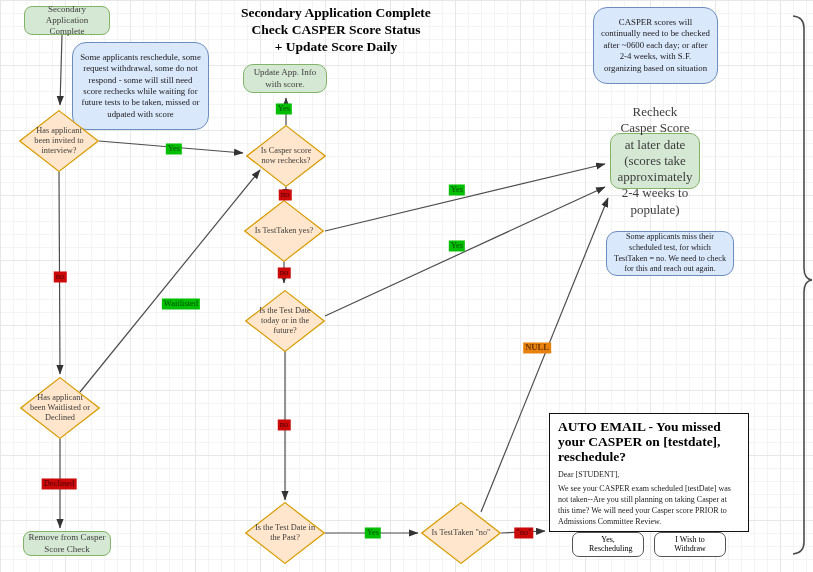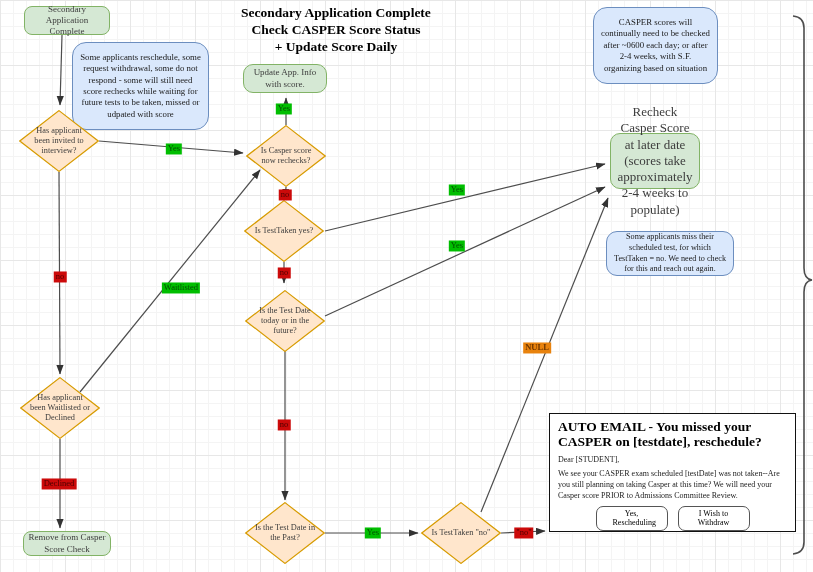--- a/index.html
+++ b/index.html
@@ -38,21 +38,21 @@
     font-size:8.5px;line-height:1.3;padding:0 2px;white-space:nowrap;
   }
   .lbl-yes{background:#00be00;color:#004f00;}
   .lbl-no{background:#cc0a0a;color:#4d0000;}
   .lbl-null{background:#e8820d;color:#6f3600;font-weight:bold;}
   #title{
     position:absolute;left:216px;top:5px;width:240px;z-index:2;text-align:center;
     font-weight:bold;font-size:13.5px;line-height:1.25;color:#000;
   }
   #auto-email{
-    position:absolute;left:549px;top:413px;width:247px;height:119px;z-index:2;box-sizing:border-box;
+    position:absolute;left:549px;top:413px;width:200px;height:119px;z-index:2;box-sizing:border-box;
     background:#ffffff;border:1.5px solid #111;padding:5px 8px;color:#222;
   }
   #auto-email .ae-title{font-weight:bold;font-size:13.5px;line-height:1.12;color:#000;}
   #auto-email .ae-greeting{font-size:8px;margin-top:6px;}
   #auto-email .ae-body{font-size:8px;line-height:1.35;margin-top:5px;}
   #auto-email .ae-buttons{display:flex;justify-content:center;gap:10px;margin-top:4px;}
   .ae-btn{
     box-sizing:border-box;background:#fff;border:1px solid #555;border-radius:7px;
     font-family:inherit;font-size:8px;line-height:1.2;padding:2px 16px;text-align:center;max-width:72px;
   }
@@ -165,21 +165,21 @@
 
   <div class="diamond" style="left:421px;top:502px;width:80px;height:62px;">
     <svg viewBox="0 0 100 100" preserveAspectRatio="none">
         <polygon points="50,1 99,50 50,99 1,50"></polygon>
       </svg>
     <span class="dlabel">Is TestTaken "no"</span>
   </div>
 
   <span class="elabel lbl-yes" style="left:174px;top:149px;">Yes</span>
   <span class="elabel lbl-no" style="left:60px;top:277px;">no</span>
-  <span class="elabel lbl-yes" style="left:181px;top:288px;">Waitlisted</span>
+  <span class="elabel lbl-yes" style="left:181px;top:304px;">Waitlisted</span>
   <span class="elabel lbl-yes" style="left:284px;top:109px;">Yes</span>
   <span class="elabel lbl-no" style="left:285px;top:195px;">no</span>
   <span class="elabel lbl-yes" style="left:457px;top:190px;">Yes</span>
   <span class="elabel lbl-no" style="left:284px;top:273px;">no</span>
   <span class="elabel lbl-yes" style="left:457px;top:246px;">Yes</span>
   <span class="elabel lbl-no" style="left:284px;top:425px;">no</span>
   <span class="elabel lbl-no" style="left:59px;top:484px;">Declined</span>
   <span class="elabel lbl-yes" style="left:373px;top:533px;">Yes</span>
   <span class="elabel lbl-no" style="left:524px;top:533px;">"no"</span>
   <span class="elabel lbl-null" style="left:537px;top:348px;">NULL</span>

